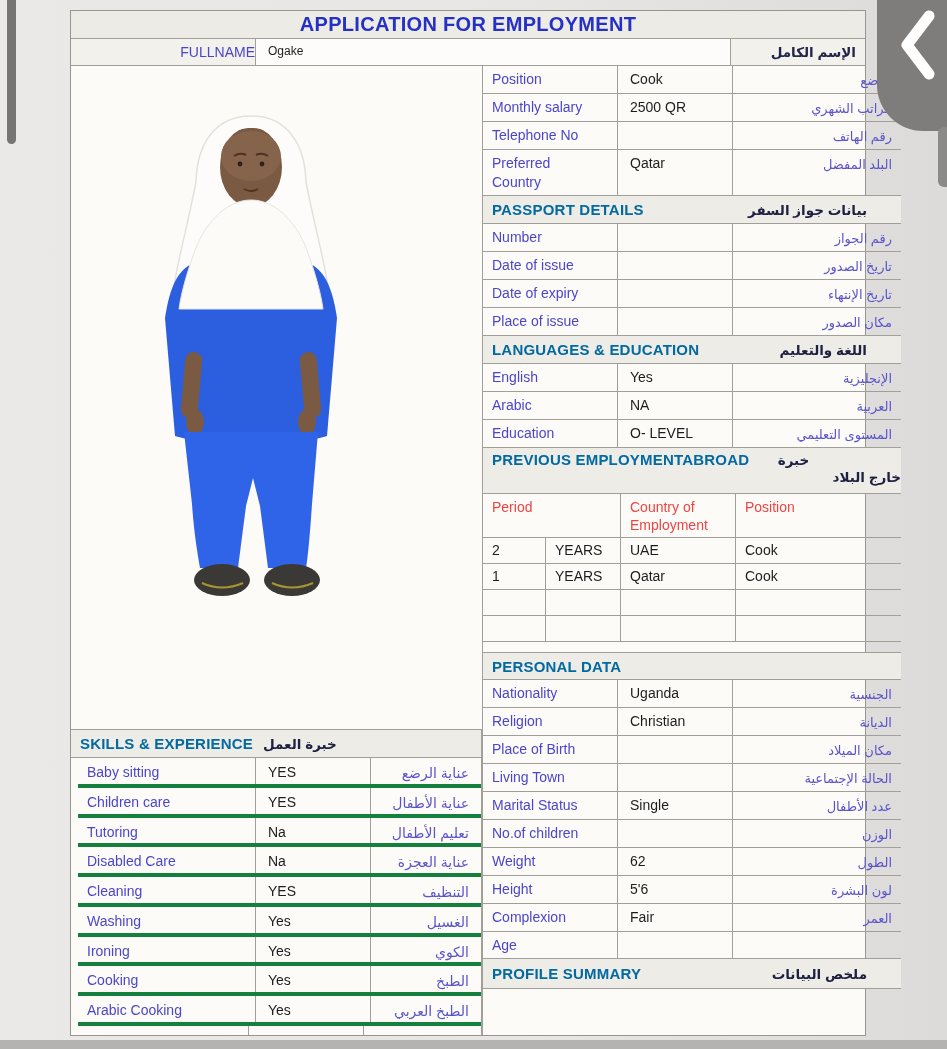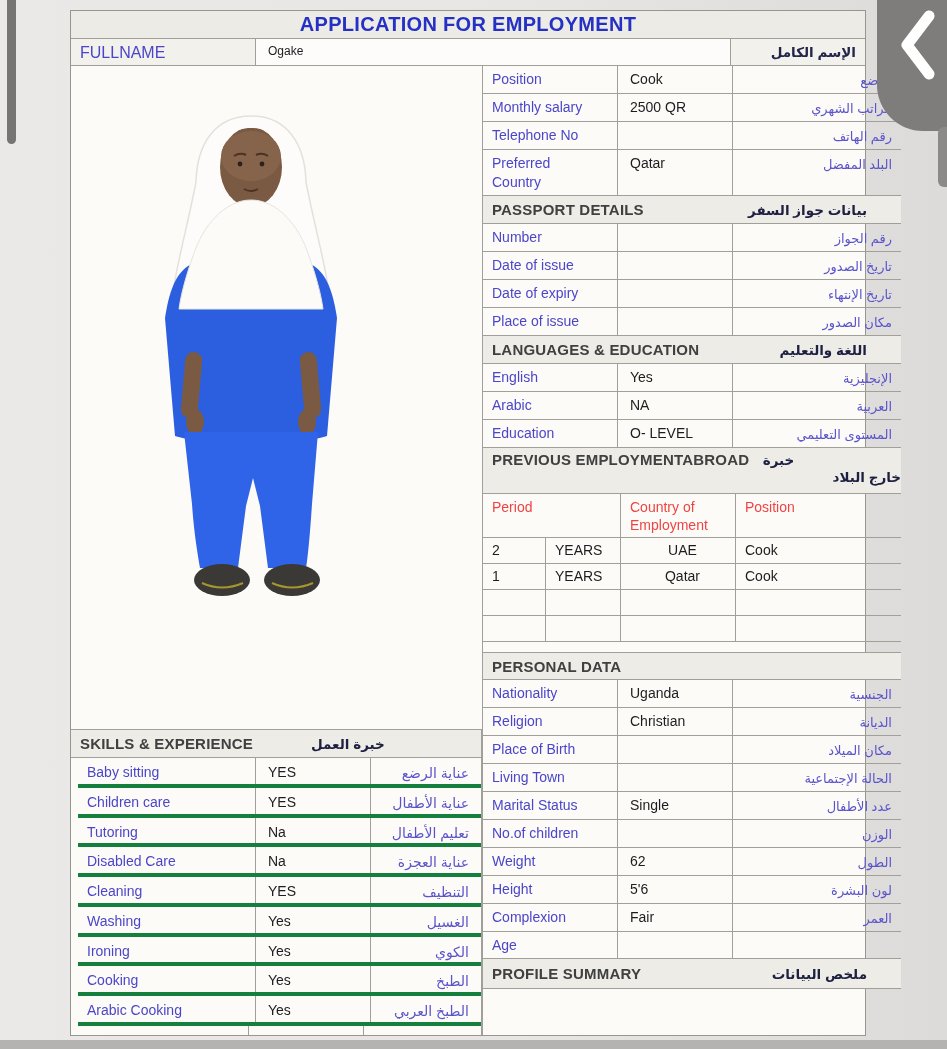--- a/index.html
+++ b/index.html
@@ -17,56 +17,56 @@
   .doc{position:absolute;left:70px;top:10px;width:796px;height:1026px;background:#fcfbf8;
     border:1px solid #96958f;box-sizing:border-box;}
   .doc *{box-sizing:border-box;}
   .title-row{position:absolute;left:0;top:0;width:794px;height:28px;background:#ecebe6;
     border-bottom:1px solid #a09f9a;display:flex;align-items:center;justify-content:center;}
   .title-row span{color:#2530c4;font-weight:bold;font-size:20px;letter-spacing:.3px;}
   .fullname-row{position:absolute;left:0;top:28px;width:794px;height:27px;display:flex;
     border-bottom:1px solid #a09f9a;}
   .fullname-row .c{border-right:1px solid #a09f9a;}
   .fullname-row .c:last-child{border-right:none;}
-  .fn-label{width:185px;background:#f2f1ec;color:#4b46c9;font-size:16px;padding:5px 0 0 9px;}
+  .fn-label{width:185px;background:#f2f1ec;color:#4b46c9;font-size:14px;padding:5px 0 0 9px;text-align:right;}
   .fn-value{flex:1;color:#1d1d1f;font-size:12px;padding:5px 0 0 12px;background:#fdfcfa;}
   .fn-ar{width:134px;background:#f2f1ec;direction:rtl;text-align:right;padding:5px 9px 0 0;
     color:#23264a;font-weight:bold;font-size:13.5px;}
   
   .right-col{position:absolute;left:411px;top:55px;bottom:0;width:419px;display:flex;
     flex-direction:column;border-left:1px solid #a09f9a;overflow:hidden;}
   .rr{display:flex;min-height:27px;border-bottom:1px solid #a09f9a;}
   .rr .c{border-right:1px solid #a09f9a;font-size:14px;line-height:19px;}
   .rr .c:last-child{border-right:none;}
   .c.label{width:135px;color:#4b46c9;padding:4px 6px 3px 9px;white-space:pre-line;}
   .c.value{width:115px;color:#1d1d1f;padding:4px 4px 3px 12px;}
   .c.arabic{flex:1;direction:rtl;text-align:right;color:#5a54cb;font-size:13px;padding:5px 9px 3px 4px;}
   .sec{min-height:28px;border-bottom:1px solid #a09f9a;background:#edece7;display:flex;
     align-items:center;justify-content:space-between;padding:0 34px 0 9px;}
-  .sec-en{color:#404040;font-weight:bold;font-size:15px;letter-spacing:.2px;}
+  .sec-en{color:#0369a1;font-weight:bold;font-size:15px;letter-spacing:.2px;}
   .sec-ar{color:#1d2040;font-weight:bold;font-size:13.5px;direction:rtl;}
   .sec-2line{min-height:46px;border-bottom:1px solid #a09f9a;background:#edece7;padding:3px 0 0 9px;}
-  .sec-2line .line1 .sec-ar{margin-right:6px;margin-left:9px;}
+  .sec-2line .line1 .sec-ar{margin-right:6px;margin-left:24px;}
   .sec-2line .line2{padding-left:26px;}
   .sec-personal{justify-content:flex-start;}
   .emp-h{display:flex;height:44px;border-bottom:1px solid #a09f9a;}
   .emp-h .c{border-right:1px solid #a09f9a;color:#ef4444;font-size:14px;line-height:18px;padding:4px 4px 0 9px;}
   .emp-h .c:last-child{border-right:none;}
   .eh1{width:138px;}.eh2{width:115px;}.eh3{flex:1;}
   .emp-r{display:flex;height:26px;border-bottom:1px solid #a09f9a;}
   .emp-r .c{border-right:1px solid #a09f9a;color:#1d1d1f;font-size:14px;padding:4px 0 0 9px;}
   .emp-r .c:last-child{border-right:none;}
-  .ec1{width:63px;}.ec2{width:75px;}.ec3{width:115px;text-align:center;}.ec4{flex:1;}
+  .ec1{width:63px;}.ec2{width:75px;}.ec3{width:115px;}.ec4{flex:1;}
   .spacer{height:10px;}
   .sec-top{border-top:1px solid #a09f9a;}
   .fill{flex:1;}
   
   .skills{position:absolute;left:0;top:718px;bottom:0;width:411px;display:flex;flex-direction:column;
     border-top:1px solid #a09f9a;border-right:1px solid #a09f9a;overflow:hidden;}
-  .skills .sec{justify-content:flex-start;padding:0 0 0 9px;gap:48px;}
+  .skills .sec{justify-content:flex-start;padding:0 0 0 9px;}
   .skills .sec .sec-ar{margin-left:10px;}
   .sk-r{display:flex;min-height:28px;border-bottom:4px solid #15803d;margin-left:7px;}
   .sk-r .c{border-right:1px solid #a09f9a;font-size:14px;line-height:19px;}
   .sk-r .c:last-child{border-right:none;}
   .sk-label{width:178px;color:#4b46c9;padding:5px 4px 3px 9px;}
   .sk-value{width:115px;color:#1d1d1f;padding:5px 4px 3px 12px;}
   .sk-ar{flex:1;direction:rtl;text-align:right;color:#5a54cb;font-size:13px;padding:6px 12px 3px 4px;}
   .sk-fill{flex:1;display:flex;}
   .sk-fill .c{border-right:1px solid #a09f9a;}
   .sk-fill .c:last-child{border-right:none;}

